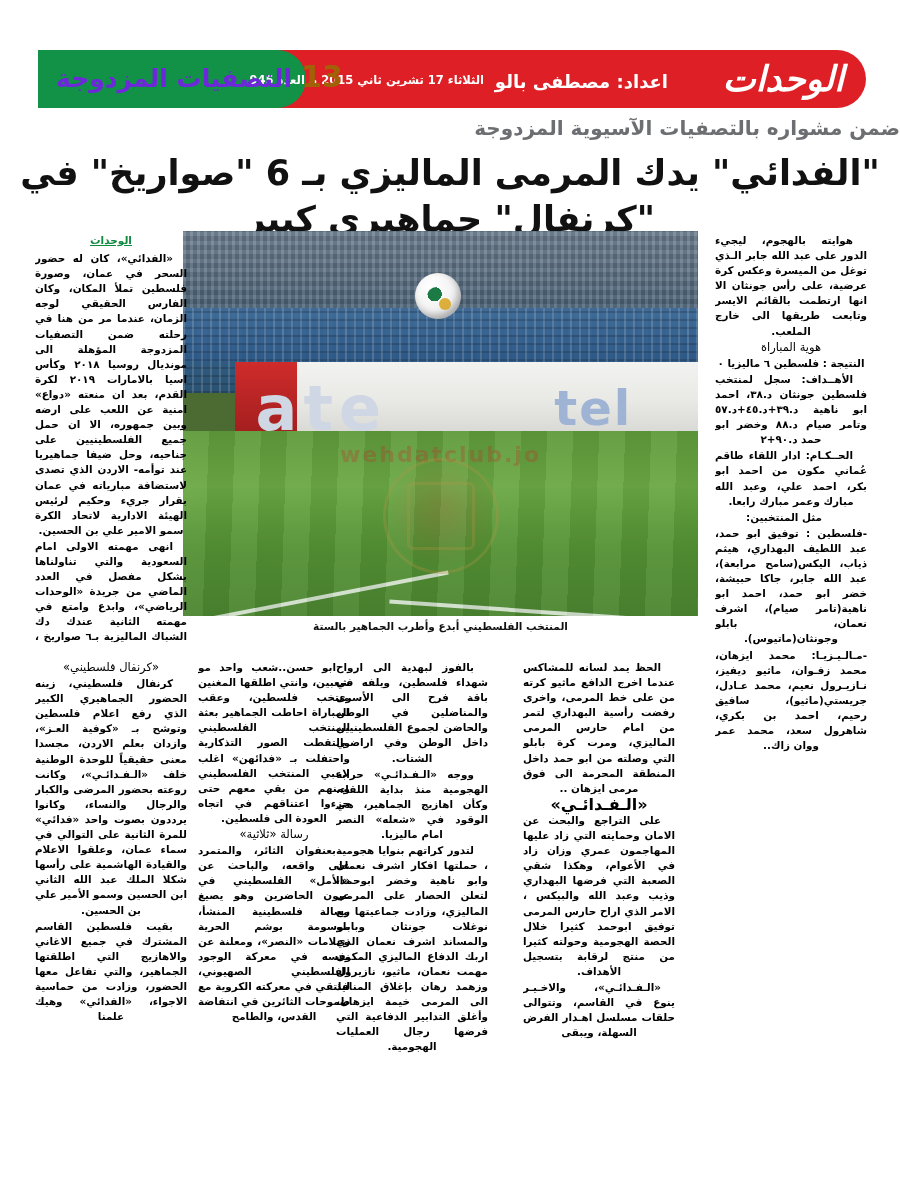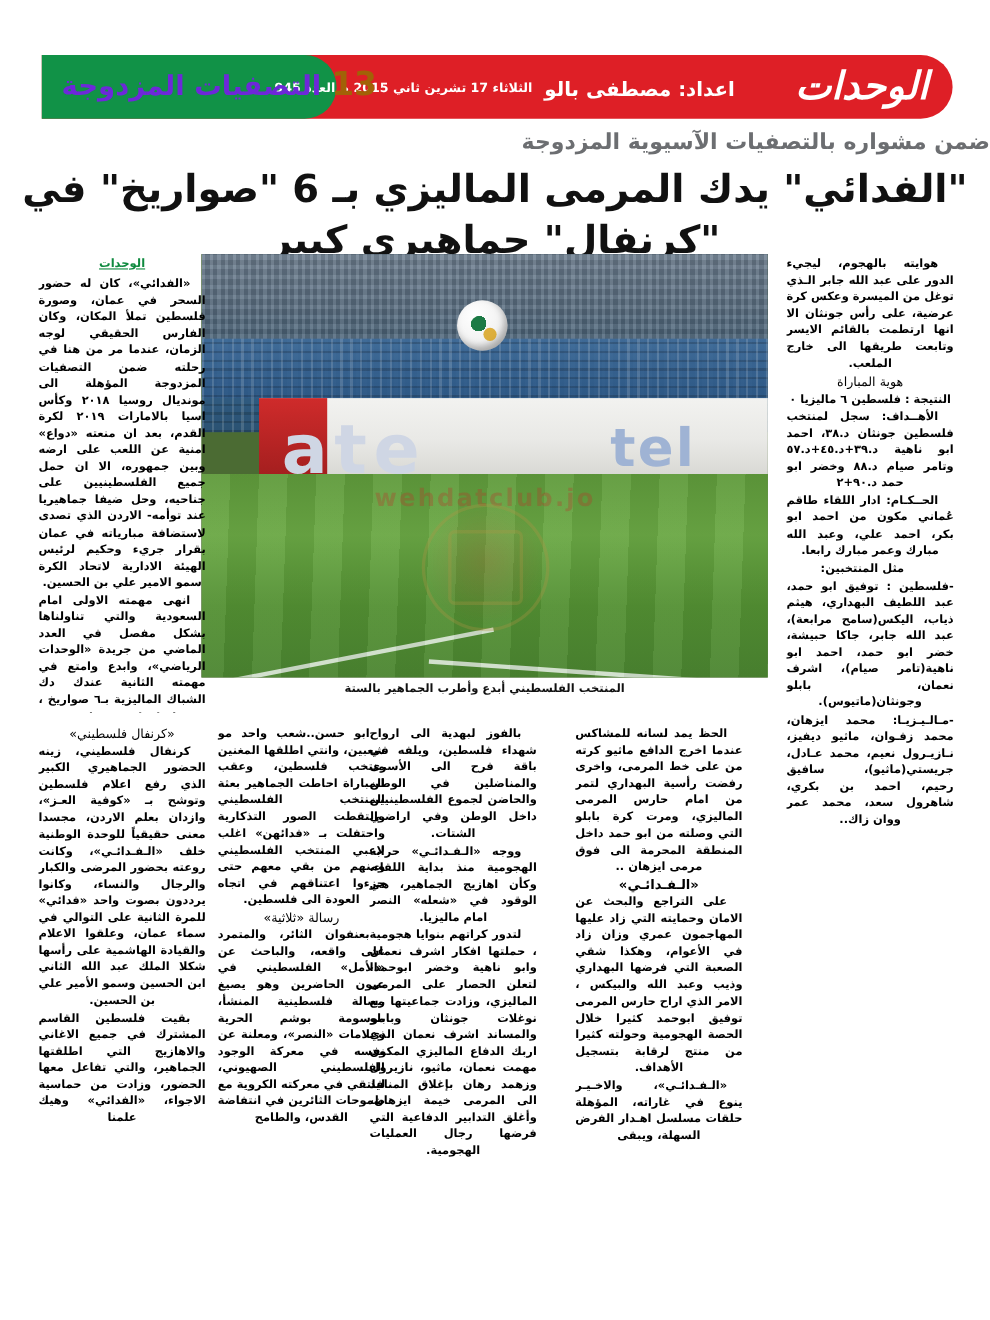--- a/index.html
+++ b/index.html
@@ -254,21 +254,21 @@
 
   .subhead {
     text-align: right;
     font-size: 11.5px;
     font-weight: 400;
     margin: 9px 0 6px 0;
     text-indent: 0 !important;
     color: #000;
   }
   .sublead {
-    font-size: 12px;
+    font-size: 16px;
     font-weight:700;
     margin: 7px 0 5px 0;
     text-indent:0 !important;
   }
   .dept {
     color: #0f8a3f;
     font-weight: 700;
     font-size: 10.5px;
     text-decoration: underline;
     display:block;
@@ -409,21 +409,21 @@
   <div class="col c3" style="top:660px; height:520px; overflow:hidden;">
     <p>بالفوز لبهدية الى ارواح شهداء فلسطين، ويلفه في باقة فرح الى الأسرى والمناضلين في الوطن والحاضن لجموع الفلسطينيين داخل الوطن وفي اراضـي الشتات.</p>
     <p>ووجه «الـفـدائـي» حرابه الهجومية منذ بداية اللقاء، وكأن اهازيج الجماهير، هي الوقود في «شعله» النصر امام ماليزيا.</p>
     <p>لتدور كراتهم بنوايا هجومية ، حملتها افكار اشرف نعمان وابو ناهية وخضر ابوحمد، لتعلن الحصار على المرمى الماليزي، وزادت جماعيتها مع نوغلات جونثان وبابلو والمساند اشرف نعمان الذي اربك الدفاع الماليزي المكون مهمت نعمان، ماثيو، نازيرول وزهمد رهان بإغلاق المنافذ الى المرمى خيمة ايزهان، وأغلق التدابير الدفاعية التي فرضها رجال العمليات الهجومية.</p>
   </div>
 
   <div class="col c4" style="top:660px; height:520px; overflow:hidden;">
     <p>الحظ يمد لسانه للمشاكس عندما اخرج الدافع ماثيو كرته من على خط المرمى، واخرى رفضت رأسية البهداري لتمر من امام حارس المرمى الماليزي، ومرت كرة بابلو التي وصلته من ابو حمد داخل المنطقة المحرمة الى فوق مرمى ايزهان ..</p>
     <p class="sublead">«الـفـدائـي»</p>
     <p>على التراجع والبحث عن الامان وحمايته التي زاد عليها المهاجمون عمري وزان زاد في الأعوام، وهكذا شقي الصعبة التي فرضها البهداري وذيب وعبد الله والبيكس ، الامر الذي اراح حارس المرمى توفيق ابوحمد كثيرا خلال الحصة الهجومية وحولته كثيرا من منتج لرقابة بتسجيل الأهداف.</p>
-    <p>«الـفـدائـي»، والاخـيـر ينوع في غاراته، المؤهلة حلقات مسلسل اهـدار الفرض السهلة، ويبقى</p>
+    <p>«الـفـدائـي»، والاخـيـر ينوع في القاسم، وتتوالى حلقات مسلسل اهـدار الفرض السهلة، ويبقى</p>
   </div>
 
   <div class="col c5" style="top:233px; height:947px; overflow:hidden;">
     <p>هوايته بالهجوم، ليجيء الدور على عبد الله جابر الـذي توغل من الميسرة وعكس كرة عرضية، على رأس جونثان الا انها ارتطمت بالقائم الايسر وتابعت طريقها الى خارج الملعب.</p>
     <p class="subhead">هوية المباراة</p>
     <p class="noind">
       <span>النتيجة :</span>
       <span>فلسطين ٦ ماليزيا ٠</span>
     </p>
     <p>

